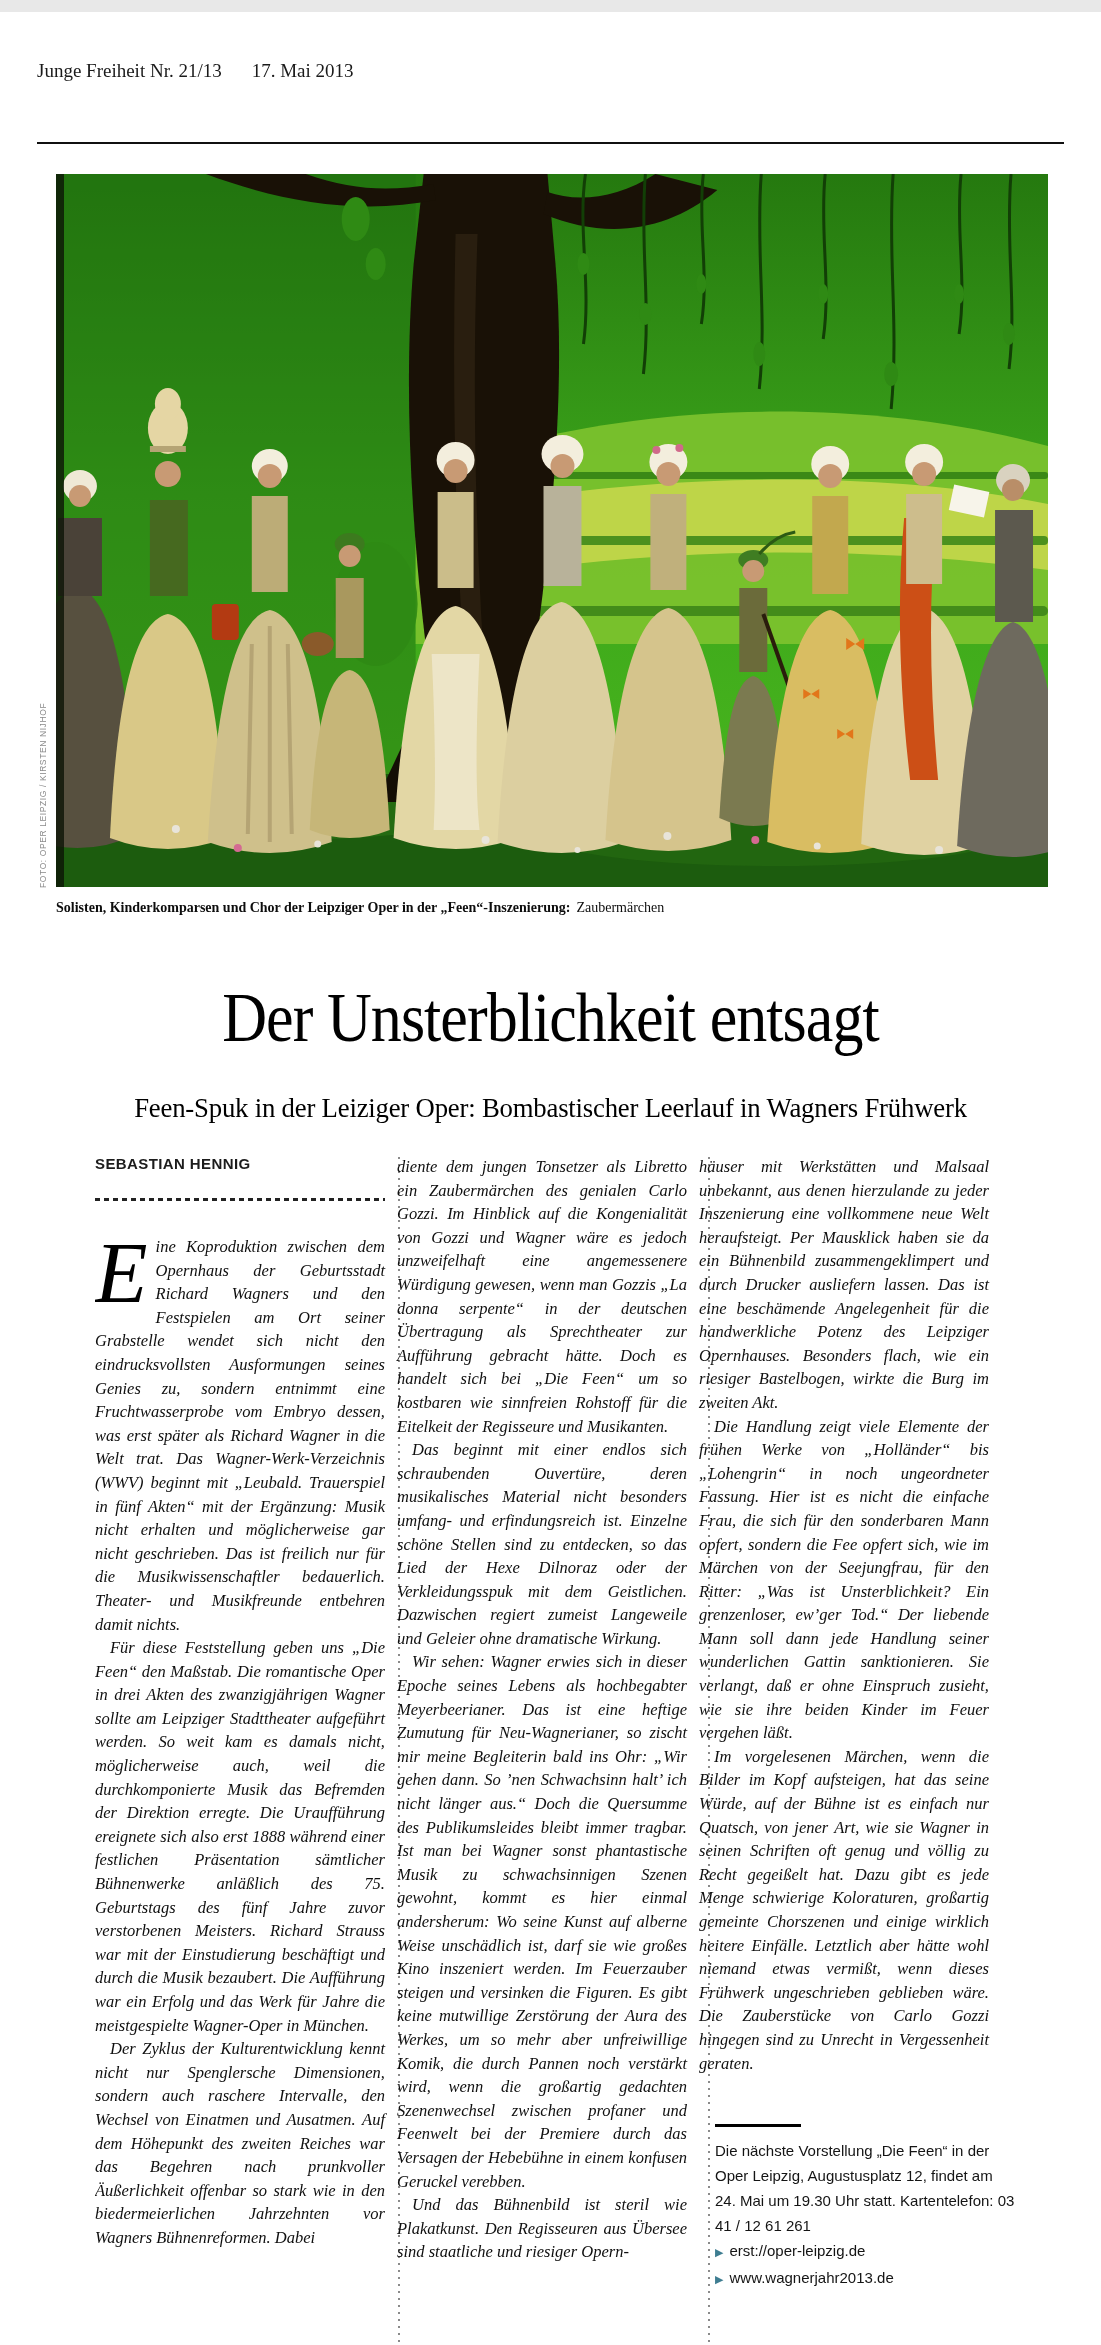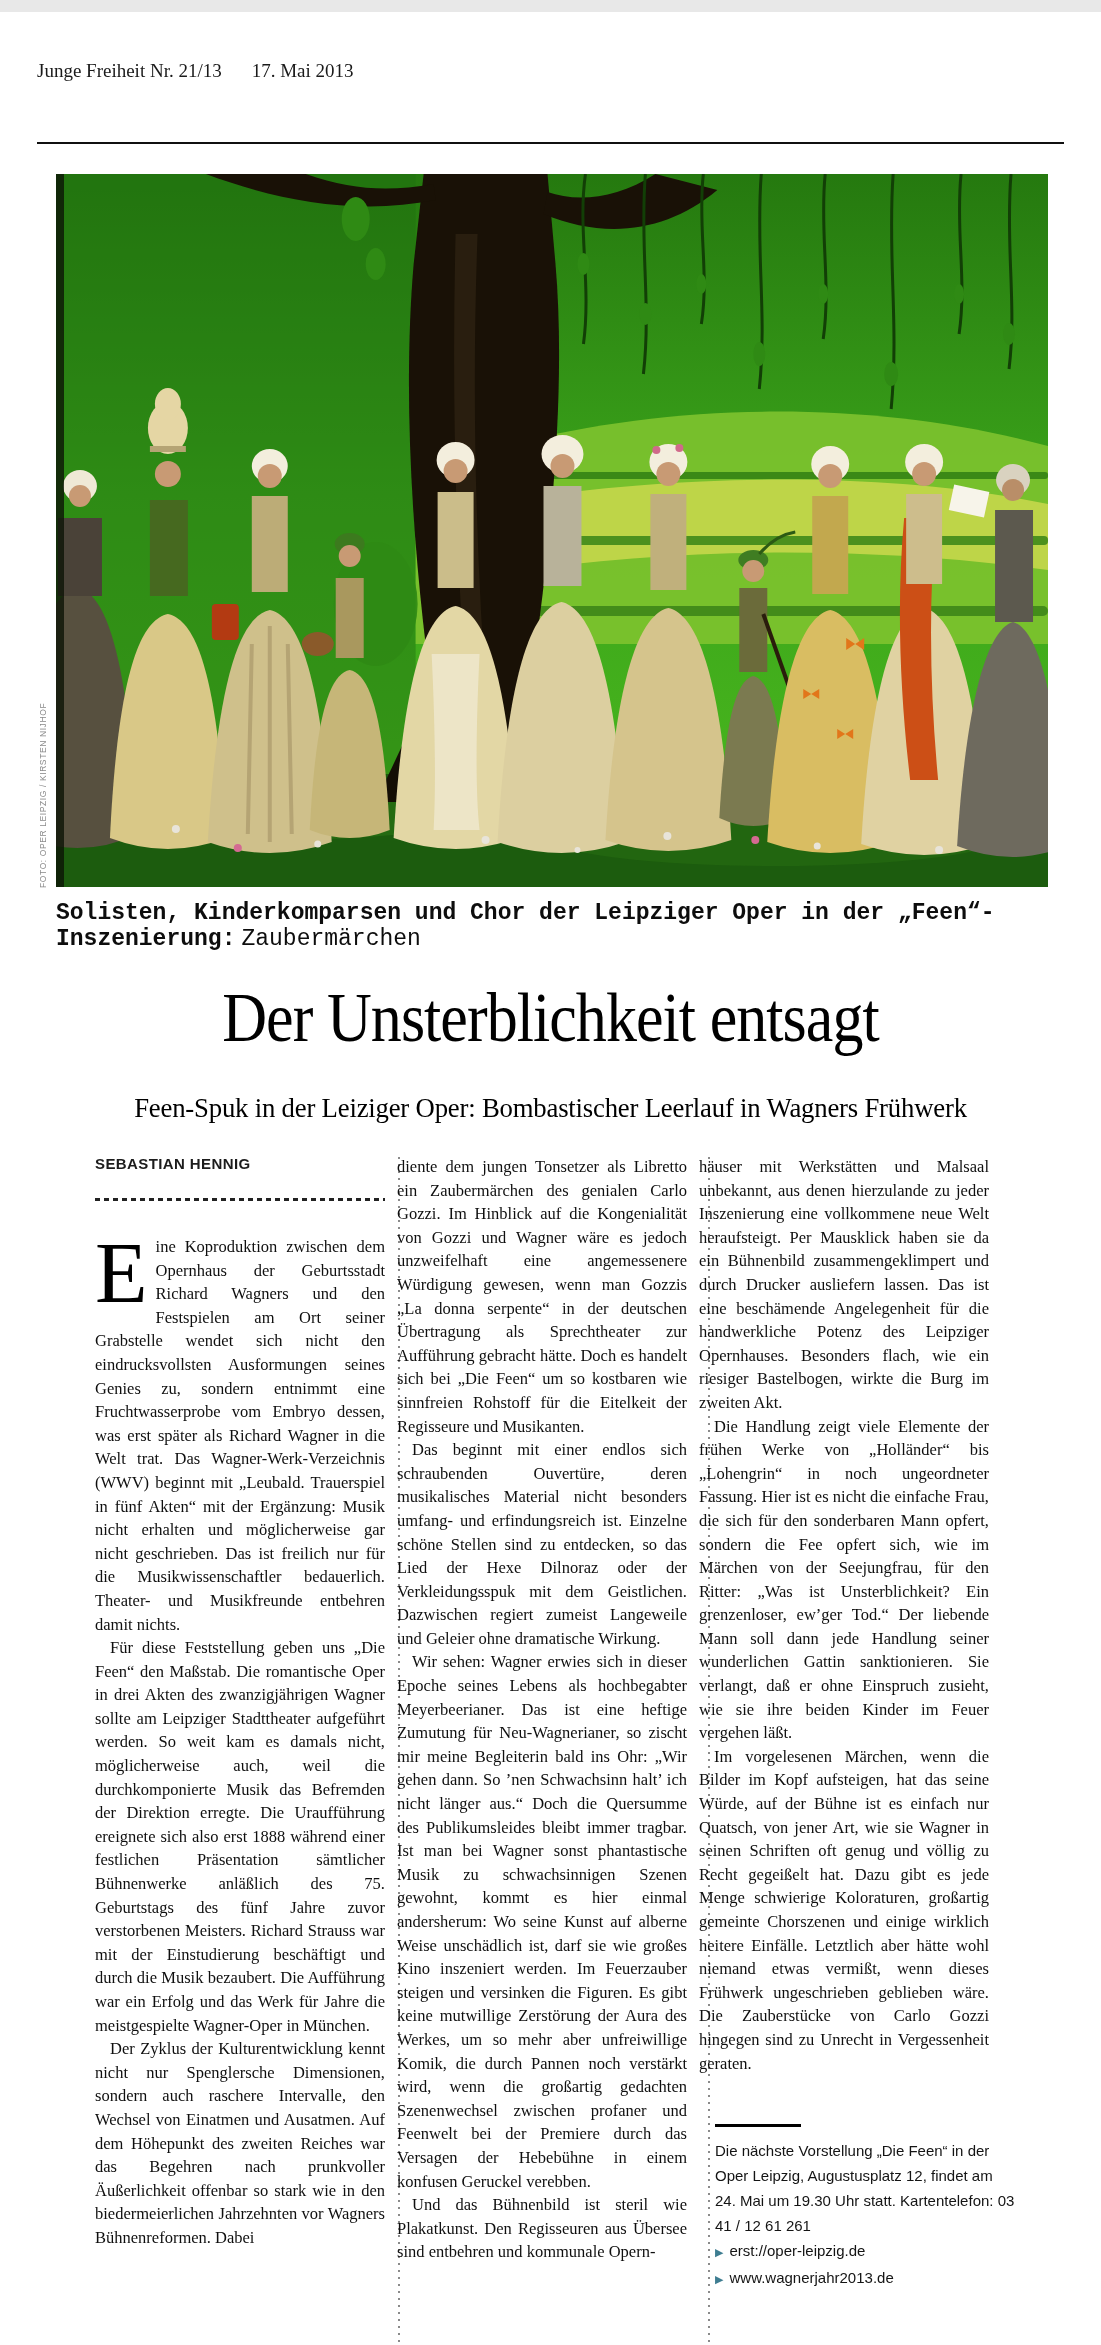--- a/index.html
+++ b/index.html
@@ -9,22 +9,22 @@
   .masthead{position:absolute;left:37px;top:48px;font-size:19px;color:#1a1a1a;white-space:nowrap;}
   .masthead .date{margin-left:30px;}
   .top-rule{position:absolute;left:37px;top:130px;width:1027px;height:2px;background:#101010;}
 
   .photo{position:absolute;left:56px;top:162px;width:992px;height:713px;background:#2e8c18;overflow:hidden;}
   .photo svg{display:block;width:100%;height:100%;}
   .photo-credit{position:absolute;left:38px;top:876px;width:282px;transform:rotate(-90deg);
         transform-origin:0 0;font-family:"Liberation Sans",sans-serif;font-size:8.5px;
         letter-spacing:.6px;color:#8a8a8a;white-space:nowrap;}
 
-  .caption{position:absolute;left:56px;top:888px;width:992px;font-family:Liberation Mono, monospace;
-        font-size:23px;color:#0d0d0d;}
+  .caption{position:absolute;left:56px;top:888px;width:992px;font-family:Liberation Serif, serif;
+        font-size:14px;color:#0d0d0d;}
   .caption .cap-bold{font-weight:700;}
   .caption .cap-normal{margin-left:6px;}
 
   .headline{position:absolute;left:37px;top:966px;width:1027px;margin:0;text-align:center;
         font-weight:400;font-size:64px;letter-spacing:-1px;color:#000;
         transform:scale(.97,1.08);transform-origin:center top;}
   .subheadline{position:absolute;left:37px;top:1080px;width:1027px;margin:0;text-align:center;
         font-weight:400;font-size:27px;letter-spacing:-0.2px;color:#000;
         transform:scale(.99,1.05);transform-origin:center top;}
 
@@ -32,21 +32,21 @@
   .col{width:290px;flex:0 0 290px;}
   .colsep{position:absolute;top:1145px;height:1195px;width:2px;
         background-image:repeating-linear-gradient(180deg,#8a8a8a 0 2px,transparent 2px 7px);}
   .colsep.s1{left:398px;} .colsep.s2{left:708px;}
 
   .byline{font-family:"Liberation Sans",sans-serif;font-weight:700;font-size:15px;
         letter-spacing:.4px;color:#1c1c1c;}
   .byline-rule{margin-top:26px;height:3px;
         background-image:repeating-linear-gradient(90deg,#222 0 5px,transparent 5px 9px);}
 
-  .body p{margin:0;font-size:16.5px;line-height:23.6px;text-align:justify;hyphens:auto;color:#0f0f0f;}
+  .body p{margin:0;font-size:16.5px;line-height:23.6px;text-align:justify;hyphens:auto;color:#0f0f0f;font-style:italic;}
   .body p.indent{text-indent:15px;}
   .col1-first{margin-top:34px !important;}
   .dropcap{float:left;font-size:86px;line-height:66px;padding:5px 8px 0 0;color:#000;}
 
   .infobox{position:absolute;left:715px;top:2112px;width:300px;
         font-family:"Liberation Sans",sans-serif;font-size:15px;line-height:25px;color:#141414;}
   .infobox-rule{width:86px;height:3px;background:#000;margin-bottom:11px;}
   .infobox p{margin:0;}
   .info-link{display:flex;align-items:baseline;}
   .info-link .arrow{color:var(--accent,#3e7d91);font-size:11px;margin-right:6px;flex:0 0 auto;}
@@ -219,21 +219,21 @@
       <div class="byline">SEBASTIAN HENNIG</div>
       <div class="byline-rule"></div>
       <p class="col1-first"><span class="dropcap">E</span><span>ine Koproduktion zwischen dem Opernhaus der Geburtsstadt Richard Wagners und den Festspielen am Ort seiner Grabstelle wendet sich nicht den eindrucksvollsten Ausformungen seines Genies zu, sondern entnimmt eine Fruchtwasserprobe vom Embryo dessen, was erst später als Richard Wagner in die Welt trat. Das Wagner-Werk-Verzeichnis (WWV) beginnt mit „Leubald. Trauerspiel in fünf Akten“ mit der Ergänzung: Musik nicht erhalten und möglicherweise gar nicht geschrieben. Das ist freilich nur für die Musikwissenschaftler bedauerlich. Theater- und Musikfreunde entbehren damit nichts.</span></p>
       <p class="indent">Für diese Feststellung geben uns „Die Feen“ den Maßstab. Die romantische Oper in drei Akten des zwanzigjährigen Wagner sollte am Leipziger Stadttheater aufgeführt werden. So weit kam es damals nicht, möglicherweise auch, weil die durchkomponierte Musik das Befremden der Direktion erregte. Die Uraufführung ereignete sich also erst 1888 während einer festlichen Präsentation sämtlicher Bühnenwerke anläßlich des 75. Geburtstags des fünf Jahre zuvor verstorbenen Meisters. Richard Strauss war mit der Einstudierung beschäftigt und durch die Musik bezaubert. Die Aufführung war ein Erfolg und das Werk für Jahre die meistgespielte Wagner-Oper in München.</p>
       <p class="indent">Der Zyklus der Kulturentwicklung kennt nicht nur Spenglersche Dimensionen, sondern auch raschere Intervalle, den Wechsel von Einatmen und Ausatmen. Auf dem Höhepunkt des zweiten Reiches war das Begehren nach prunkvoller Äußerlichkeit offenbar so stark wie in den biedermeierlichen Jahrzehnten vor Wagners Bühnenreformen. Dabei</p>
     </div>
     <div class="col">
       <p>diente dem jungen Tonsetzer als Libretto ein Zaubermärchen des genialen Carlo Gozzi. Im Hinblick auf die Kongenialität von Gozzi und Wagner wäre es jedoch unzweifelhaft eine angemessenere Würdigung gewesen, wenn man Gozzis „La donna serpente“ in der deutschen Übertragung als Sprechtheater zur Aufführung gebracht hätte. Doch es handelt sich bei „Die Feen“ um so kostbaren wie sinnfreien Rohstoff für die Eitelkeit der Regisseure und Musikanten.</p>
       <p class="indent">Das beginnt mit einer endlos sich schraubenden Ouvertüre, deren musikalisches Material nicht besonders umfang- und erfindungsreich ist. Einzelne schöne Stellen sind zu entdecken, so das Lied der Hexe Dilnoraz oder der Verkleidungsspuk mit dem Geistlichen. Dazwischen regiert zumeist Langeweile und Geleier ohne dramatische Wirkung.</p>
       <p class="indent">Wir sehen: Wagner erwies sich in dieser Epoche seines Lebens als hochbegabter Meyerbeerianer. Das ist eine heftige Zumutung für Neu-Wagnerianer, so zischt mir meine Begleiterin bald ins Ohr: „Wir gehen dann. So ’nen Schwachsinn halt’ ich nicht länger aus.“ Doch die Quersumme des Publikumsleides bleibt immer tragbar. Ist man bei Wagner sonst phantastische Musik zu schwachsinnigen Szenen gewohnt, kommt es hier einmal andersherum: Wo seine Kunst auf alberne Weise unschädlich ist, darf sie wie großes Kino inszeniert werden. Im Feuerzauber steigen und versinken die Figuren. Es gibt keine mutwillige Zerstörung der Aura des Werkes, um so mehr aber unfreiwillige Komik, die durch Pannen noch verstärkt wird, wenn die großartig gedachten Szenenwechsel zwischen profaner und Feenwelt bei der Premiere durch das Versagen der Hebebühne in einem konfusen Geruckel verebben.</p>
-      <p class="indent">Und das Bühnenbild ist steril wie Plakatkunst. Den Regisseuren aus Übersee sind entbehren und kommunale Opern-</p>
+      <p class="indent">Und das Bühnenbild ist steril wie Plakatkunst. Den Regisseuren aus Übersee sind staatliche und riesiger Opern-</p>
     </div>
     <div class="col">
       <p>häuser mit Werkstätten und Malsaal unbekannt, aus denen hierzulande zu jeder Inszenierung eine vollkommene neue Welt heraufsteigt. Per Mausklick haben sie da ein Bühnenbild zusammengeklimpert und durch Drucker ausliefern lassen. Das ist eine beschämende Angelegenheit für die handwerkliche Potenz des Leipziger Opernhauses. Besonders flach, wie ein riesiger Bastelbogen, wirkte die Burg im zweiten Akt.</p>
       <p class="indent">Die Handlung zeigt viele Elemente der frühen Werke von „Holländer“ bis „Lohengrin“ in noch ungeordneter Fassung. Hier ist es nicht die einfache Frau, die sich für den sonderbaren Mann opfert, sondern die Fee opfert sich, wie im Märchen von der Seejungfrau, für den Ritter: „Was ist Unsterblichkeit? Ein grenzenloser, ew’ger Tod.“ Der liebende Mann soll dann jede Handlung seiner wunderlichen Gattin sanktionieren. Sie verlangt, daß er ohne Einspruch zusieht, wie sie ihre beiden Kinder im Feuer vergehen läßt.</p>
       <p class="indent">Im vorgelesenen Märchen, wenn die Bilder im Kopf aufsteigen, hat das seine Würde, auf der Bühne ist es einfach nur Quatsch, von jener Art, wie sie Wagner in seinen Schriften oft genug und völlig zu Recht gegeißelt hat. Dazu gibt es jede Menge schwierige Koloraturen, großartig gemeinte Chorszenen und einige wirklich heitere Einfälle. Letztlich aber hätte wohl niemand etwas vermißt, wenn dieses Frühwerk ungeschrieben geblieben wäre. Die Zauberstücke von Carlo Gozzi hingegen sind zu Unrecht in Vergessenheit geraten.</p>
     </div>
   </div>
 
   <div class="infobox">
     <div class="infobox-rule"></div>

